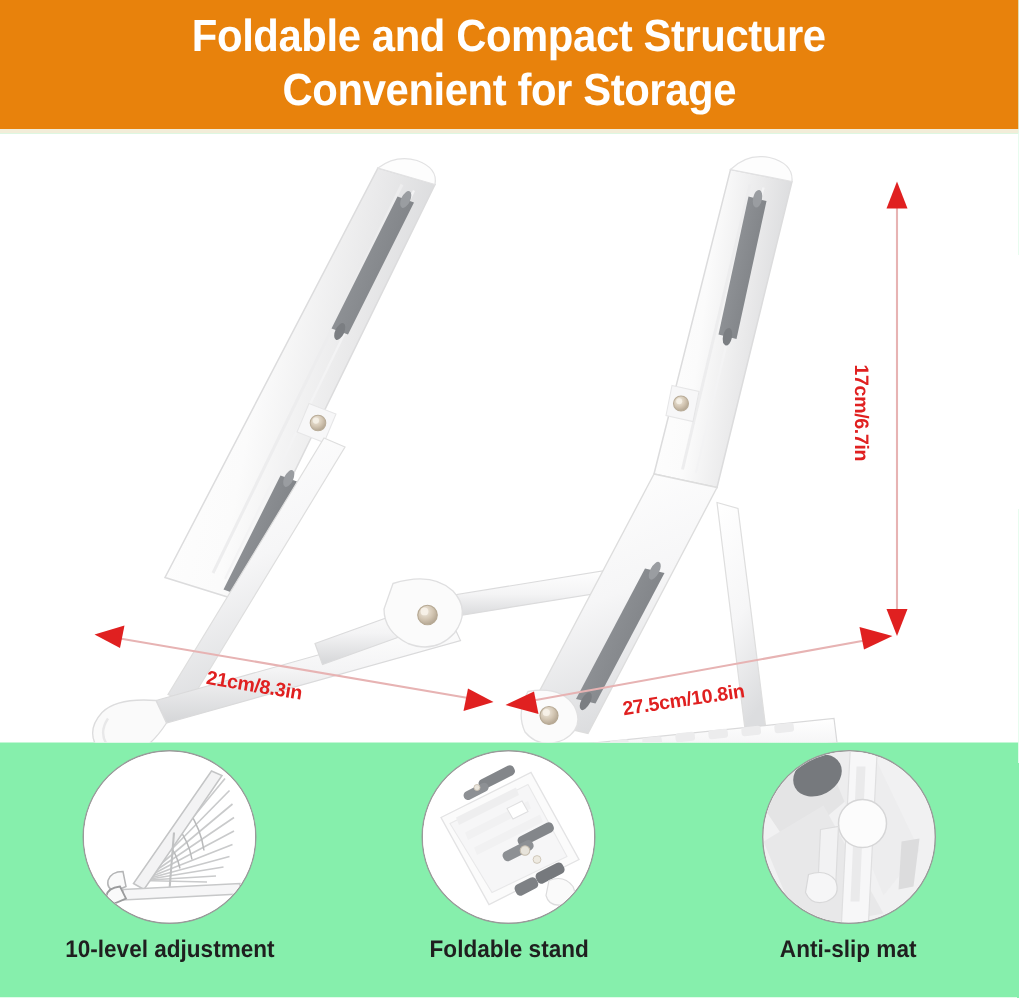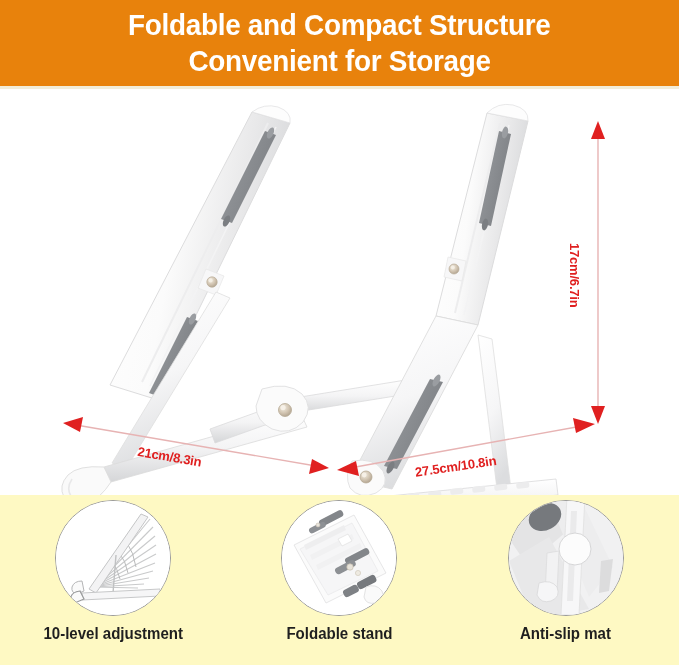--- a/index.html
+++ b/index.html
@@ -10,21 +10,21 @@
     height: 665px;
     background: #ffffff;
     font-family: "Liberation Sans", sans-serif;
     overflow: hidden;
   }
 
   #page {
     position: relative;
     width: 679px;
     height: 665px;
-    background: #fef9c3;
+    background: #86efac;
   }
 
   
   .banner {
     position: absolute;
     left: 0; top: 0;
     width: 679px;
     height: 86px;
     background: #e8820c;
     display: flex;

